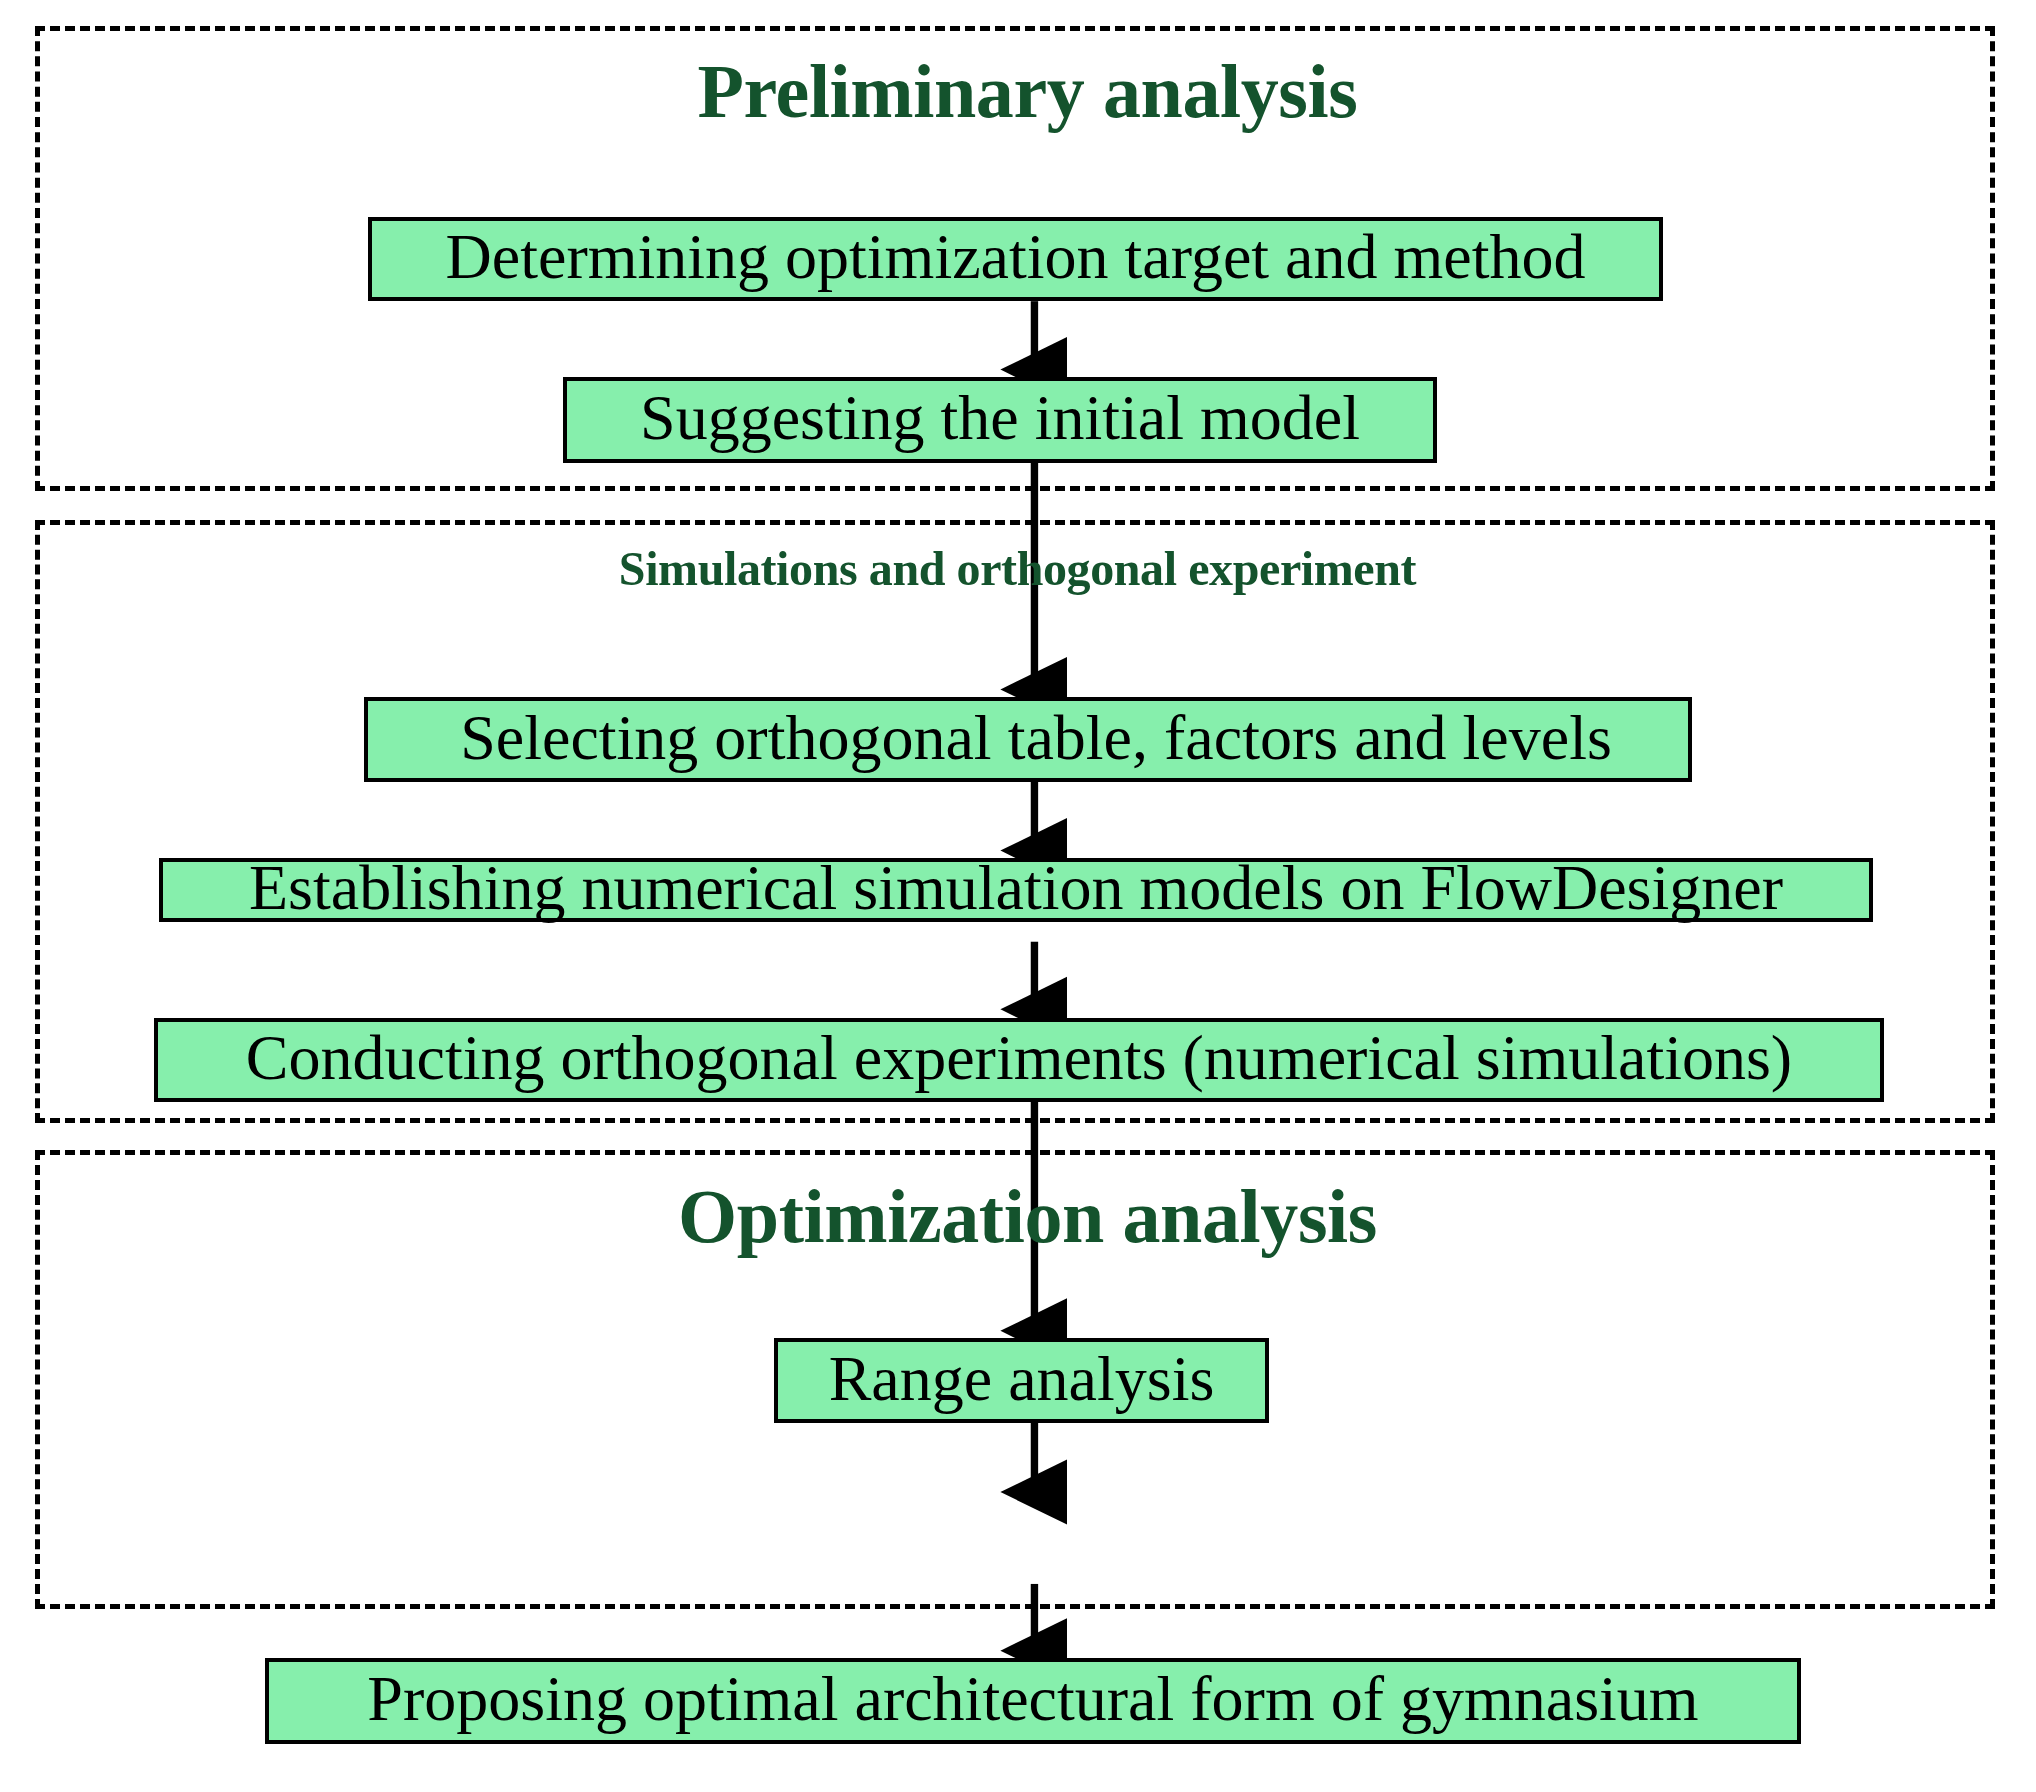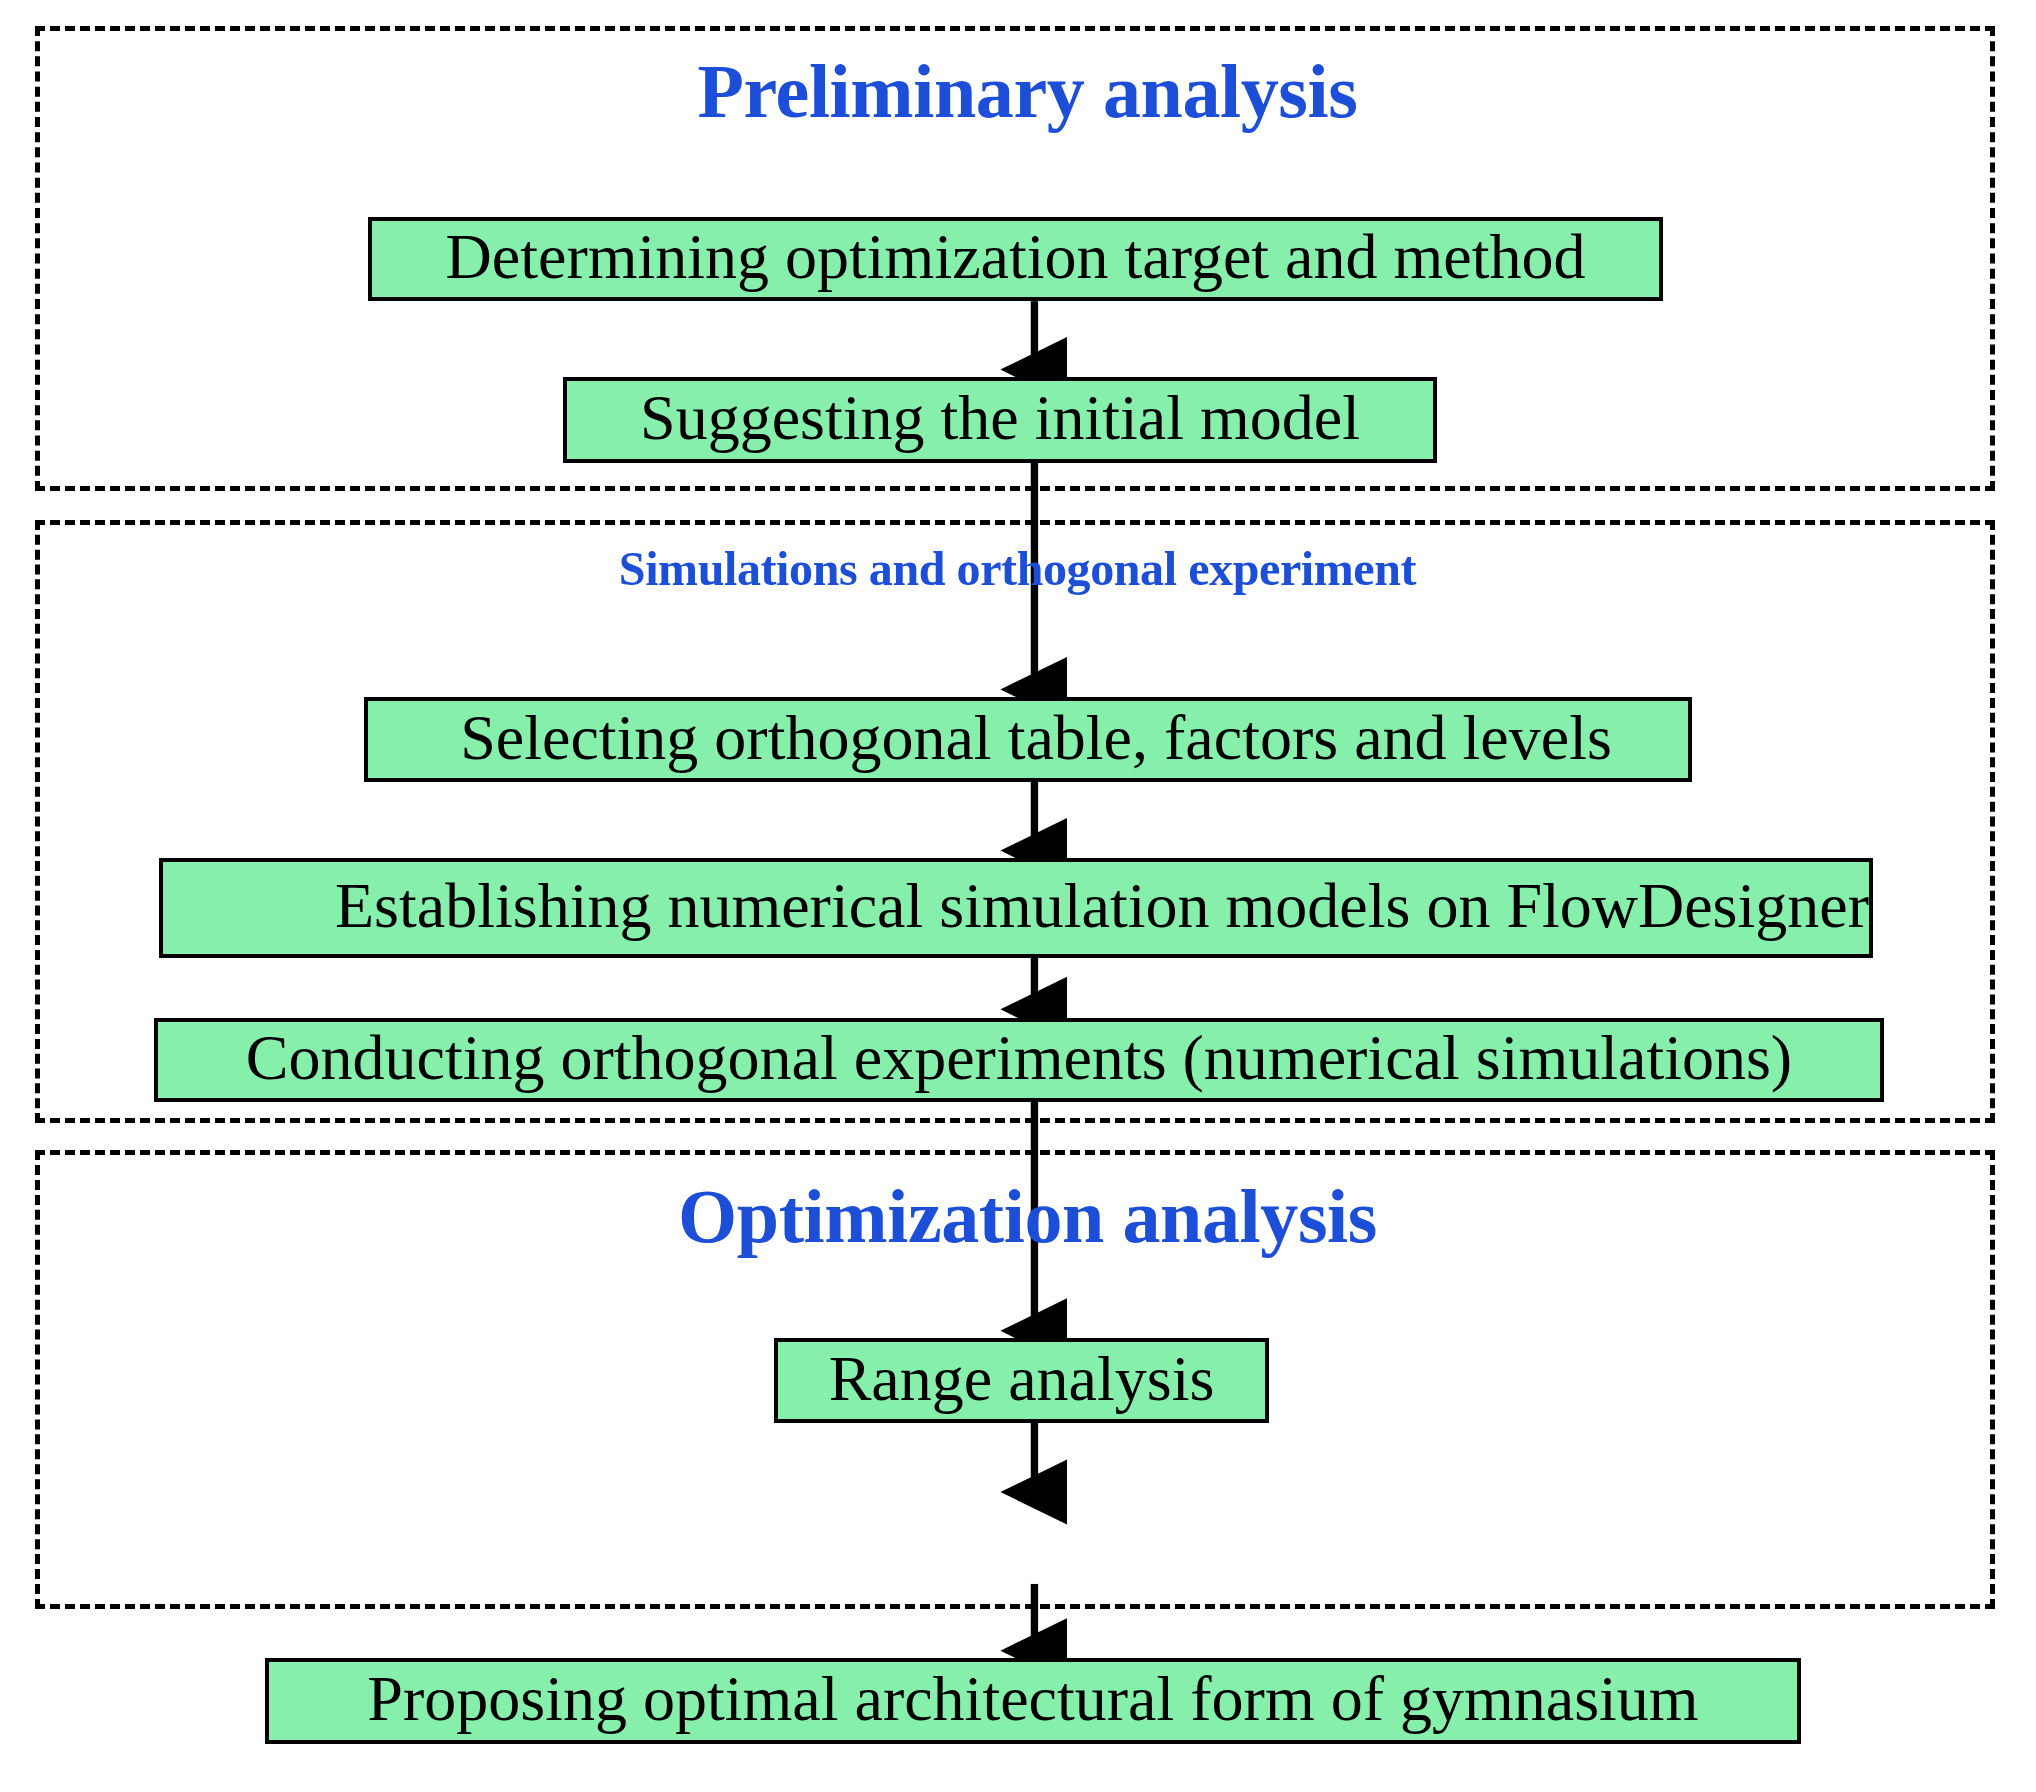--- a/index.html
+++ b/index.html
@@ -28,21 +28,21 @@
     position: absolute;
     border: 5.8px dashed #000000;
     box-sizing: border-box;
     background: transparent;
   }
   
   .group-title {
     position: absolute;
     font-family: "Liberation Serif", "DejaVu Serif", serif;
     font-weight: bold;
-    color: #1d4ed8;
+    color: #14532d;
     white-space: nowrap;
     text-align: center;
     line-height: 1;
     letter-spacing: -0.4px;
   }
   
   .node-box {
     position: absolute;
     box-sizing: border-box;
     border: 4.1px solid #000000;
@@ -101,21 +101,21 @@
   </div>
 
   <div class="group-box" style="left:35px; top:520px; width:1960px; height:603px;"></div>
 
   <div class="group-title" style="left:368px; top:545px; width:1299px; font-size:48px;">Simulations and orthogonal experiment</div>
 
   <div class="node-box" style="left:364px; top:697px; width:1328px; height:85px; font-size:64px;padding-left:16px;">
     <span class="node-label">Selecting orthogonal table, factors and levels</span>
   </div>
 
-  <div class="node-box" style="left:159px; top:858px; width:1714px; height:100px; font-size:64px;justify-content:flex-end;">
+  <div class="node-box" style="left:159px; top:858px; width:1714px; height:64px; font-size:64px;">
     <span class="node-label">Establishing numerical simulation models on FlowDesigner</span>
   </div>
 
   <div class="node-box" style="left:154px; top:1018px; width:1730px; height:84px; font-size:64px;">
     <span class="node-label">Conducting orthogonal experiments (numerical simulations)</span>
   </div>
 
   <div class="group-box" style="left:35px; top:1150px; width:1960px; height:459px;"></div>
 
   <div class="group-title" style="left:378px; top:1178px; width:1299px; font-size:76px;">Optimization analysis</div>

